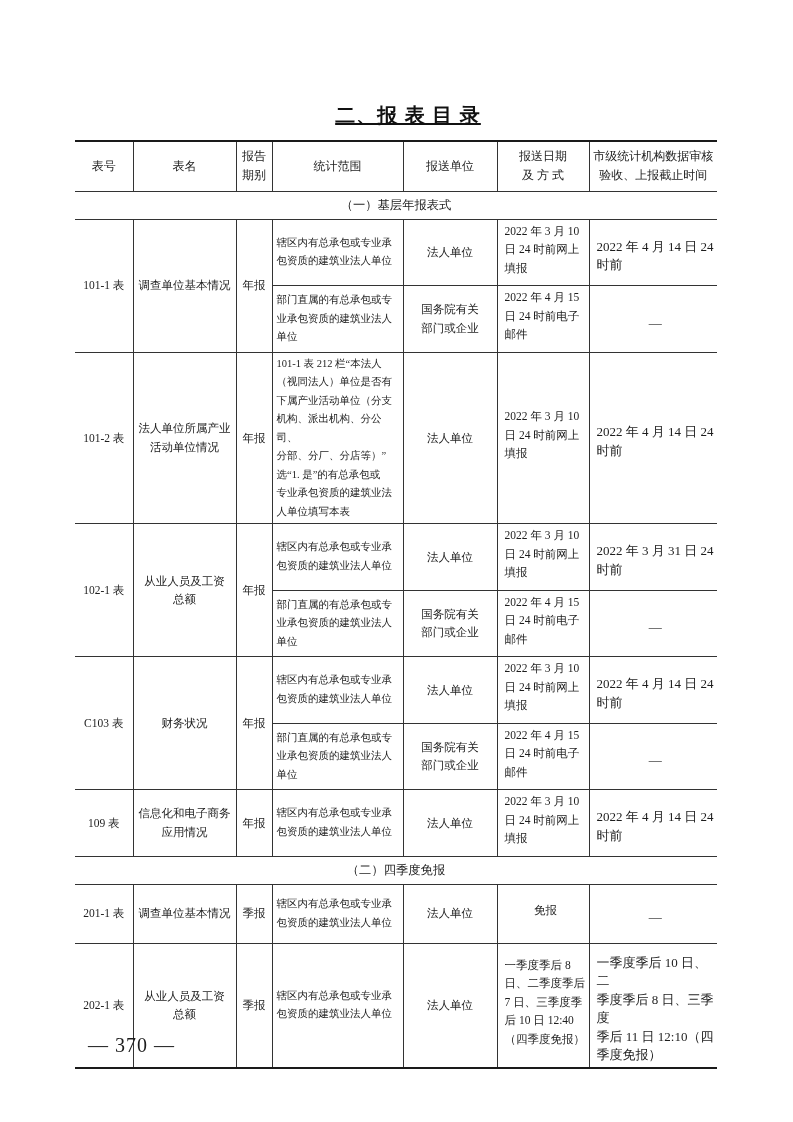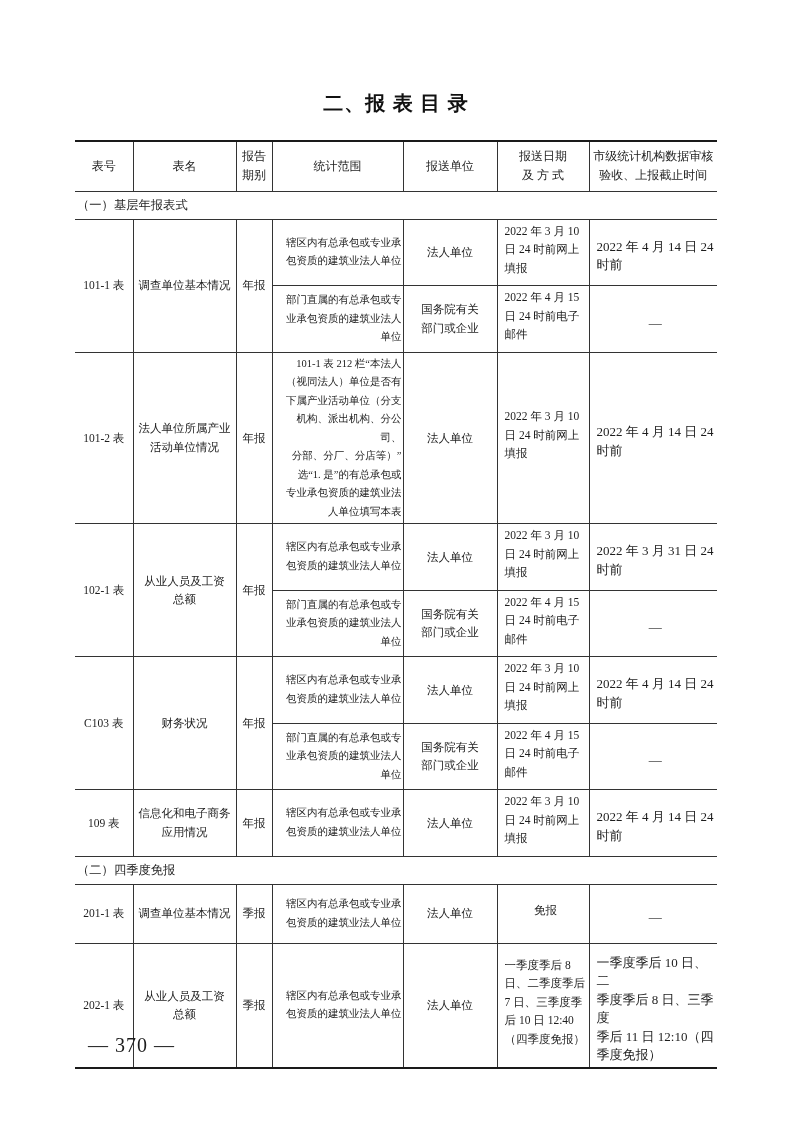--- a/index.html
+++ b/index.html
@@ -5,24 +5,24 @@
   html,body { margin:0; padding:0; background:#ffffff; }
   body {
     width:793px; height:1122px;
     font-family:"Liberation Serif","DejaVu Serif",serif;
     color:#1d1d1d;
   }
   .page { position:relative; width:793px; height:1122px; background:#ffffff; overflow:hidden; }
 
   .title {
     position:absolute; top:90px; left:75px; width:642px;
-    margin:0; text-align:center;
+    margin:12px; text-align:center;
     font-family:"Liberation Sans","DejaVu Sans",sans-serif;
     font-size:20px; font-weight:bold; letter-spacing:1px;
-    white-space:pre-line; color:#111;
+    white-space:pre-line; color:#111;text-decoration:underline;
   }
 
   table.catalog {
     position:absolute; top:140px; left:75px; width:642px;
     border-collapse:collapse; table-layout:fixed;
     border-top:2.5px solid #1a1a1a;
     border-bottom:2.5px solid #1a1a1a;
   }
   .catalog th, .catalog td {
     border:1px solid #333;
@@ -32,23 +32,23 @@
     padding:2px; white-space:pre-line; overflow:hidden;
     color:#1d1d1d;
   }
   .catalog tr > th:first-child, .catalog tr > td:first-child { border-left:none; }
   .catalog tr > th:last-child,  .catalog tr > td:last-child  { border-right:none;margin-top:44px; }
 
   .catalog th { font-size:12px; line-height:19px; }
 
   td.sec {
     border-left:none; border-right:none;
-    text-align:left; font-size:12.3px; padding:3px 2px;
-  }
-  td.sc { text-align:right; font-size:10.5px; padding:2px 1px 2px 4px; }
+    text-align:center; font-size:12.3px; padding:3px 2px;
+  }
+  td.sc { text-align:left; font-size:10.5px; padding:2px 1px 2px 4px; }
   td.dt { text-align:left; padding:2px 2px 8px 7px; }
   td.dl { text-align:left; font-size:13px; padding:10px 3px 2px 7px; }
   td.c  { text-align:center; }
 
   .pageno {
     position:absolute; top:1034px; left:88px;
     font-size:20px; letter-spacing:1px; color:#1d1d1d;
     white-space:pre;
   }
 </style>

